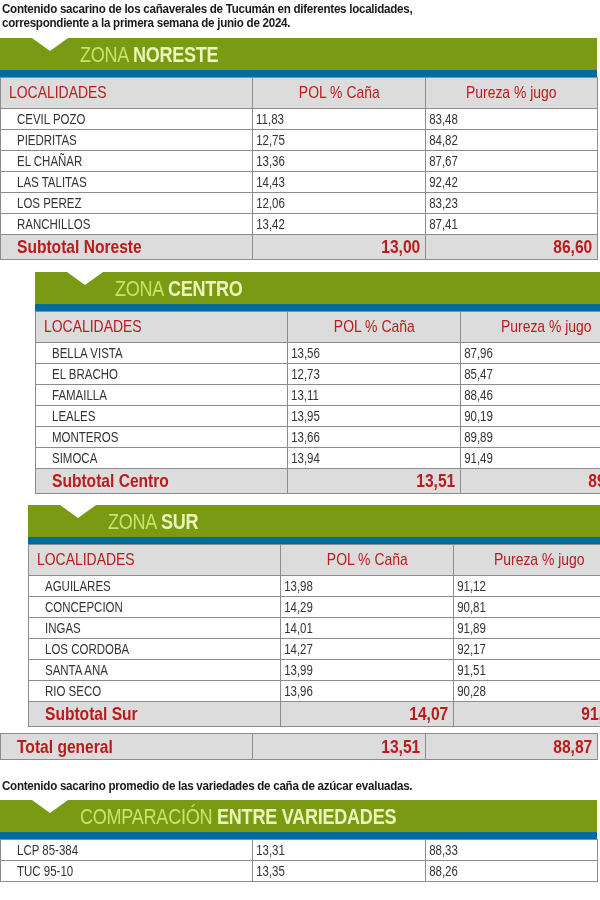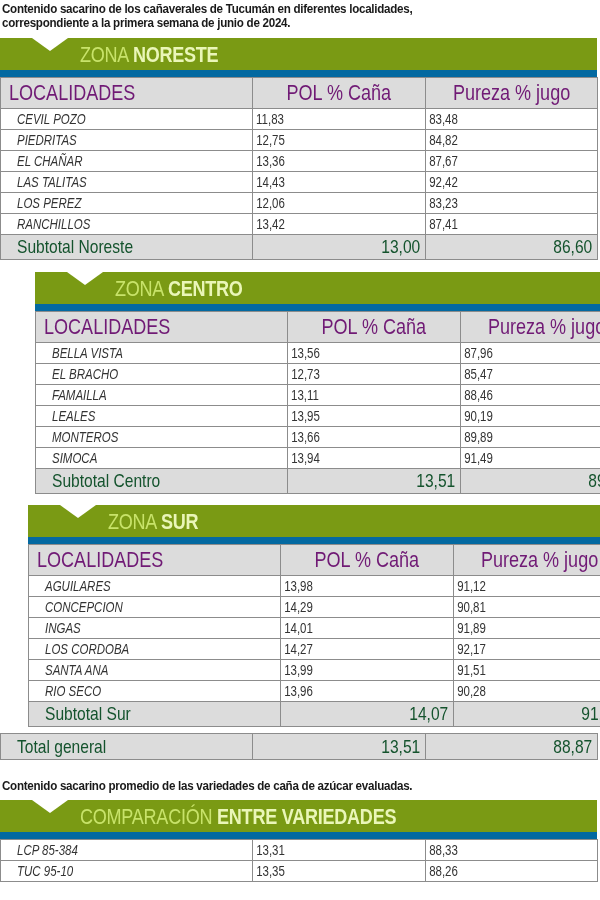--- a/index.html
+++ b/index.html
@@ -38,33 +38,33 @@
   }
   .band .title b { color: #eaf6b8; font-weight: bold; }
   table {
     border-collapse: collapse; width: 597px; table-layout: fixed;
   }
   td {
     border: 1.5px solid #8c8c8c; padding: 0; overflow: hidden; white-space: nowrap;
   }
   col.c1 { width: 252px; } col.c2 { width: 173px; } col.c3 { width: 172px; }
   tr.head td {
-    background: #dcdcdc; height: 30px; font-size: 22px; color: #701a75;
+    background: #dcdcdc; height: 30px; font-size: 17px; color: #b91c1c;
   }
   tr.head td span { display: inline-block; transform: scaleX(0.82); }
   tr.head td.l { padding-left: 8px; }
   tr.head td.l span { transform-origin: left center; }
   tr.head td.c { text-align: center; }
   tr.row td { background: #ffffff; height: 20px; font-size: 14px; color: #333; }
   tr.row td span { display: inline-block; transform: scaleX(0.82); }
-  tr.row td.l { padding-left: 16px; font-style: italic; }
+  tr.row td.l { padding-left: 16px; }
   tr.row td.l span { transform-origin: left center; }
   tr.row td.c { }
   tr.sub td {
-    background: #dcdcdc; height: 24px; font-size: 19px; font-weight: normal; color: #14532d;
+    background: #dcdcdc; height: 24px; font-size: 19px; font-weight: bold; color: #b91c1c;
   }
   tr.sub td span { display: inline-block; transform: scaleX(0.82); }
   tr.sub td.l { padding-left: 16px; }
   tr.sub td.l span { transform-origin: left center; }
   tr.sub td.c { text-align: right; }
 </style>
 </head>
 <body>
 
 <div class="caption" style="top:2px;">

